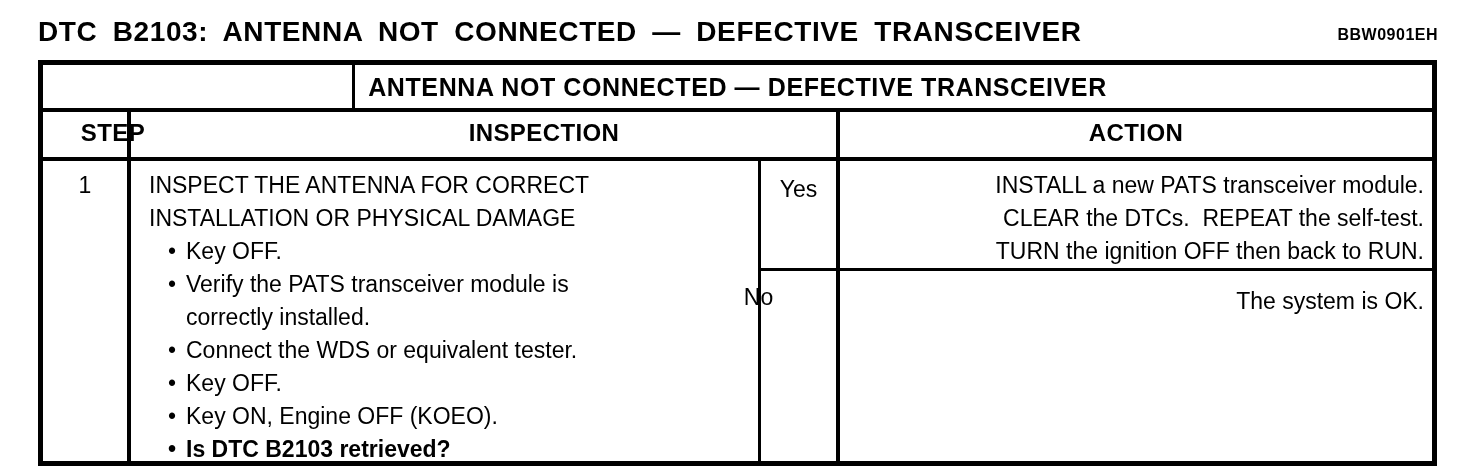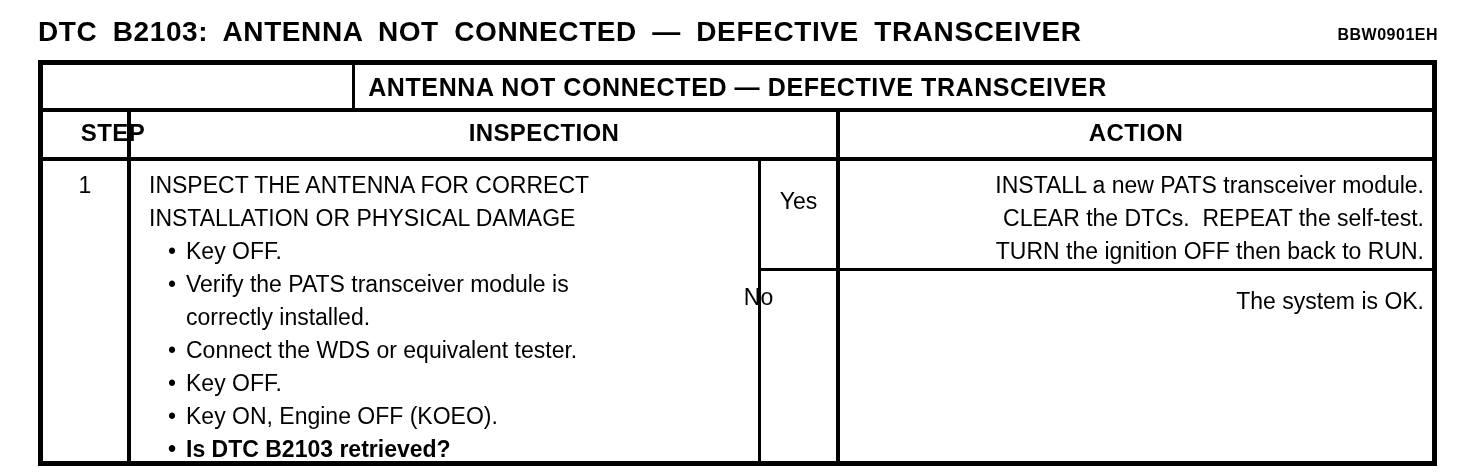--- a/index.html
+++ b/index.html
@@ -94,21 +94,21 @@
   .bullet-row { display: flex; align-items: flex-start; }
   .bullet-marker {
     width: 37px; flex: 0 0 37px; text-align: left;
     padding-left: 19px; box-sizing: border-box;
   }
   .bullet-text { max-width: 460px; }
   .bullet-row.bold { font-weight: bold; }
 
   .result-label-yes {
     left: 718px; top: 96px; width: 75px; height: 107px;
-    text-align: center; padding-top: 24px;
+    text-align: center; padding-top: 12px;
   }
   .result-label-no {
     left: 678px; top: 206px; width: 75px; height: 190px;
     text-align: center; padding-top: 10px;
   }
   .action-cell-yes {
     left: 797px; top: 96px; width: 592px; height: 107px;
     padding: 8px 8px 0 14px;
   }
   .action-cell-no {

